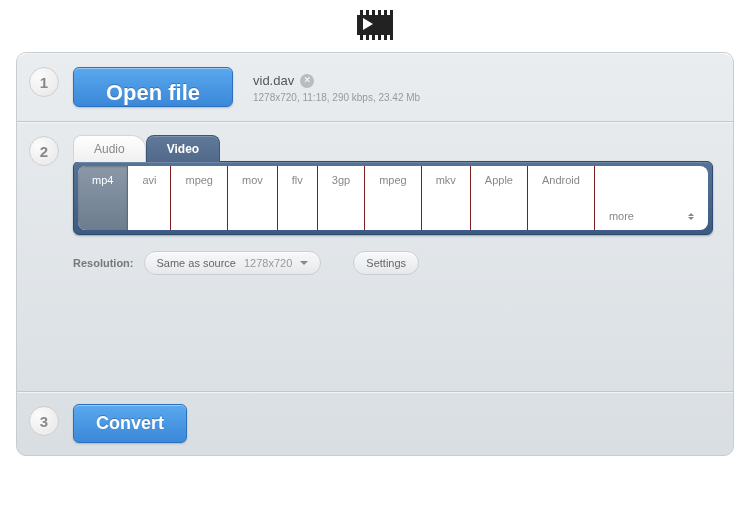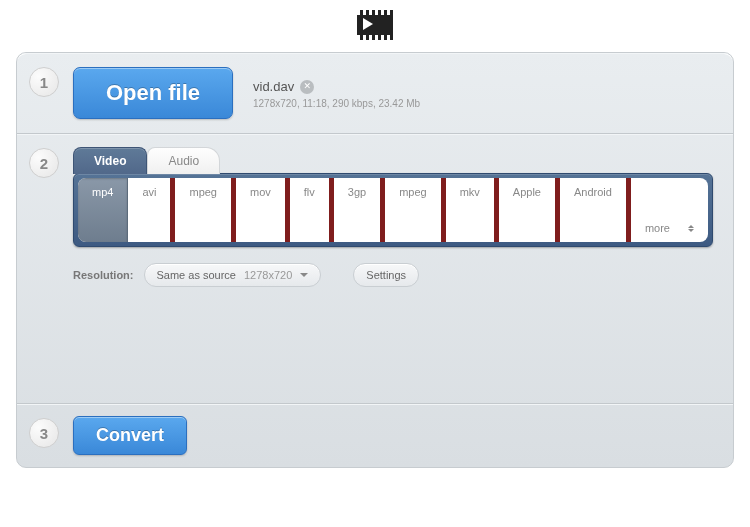--- a/index.html
+++ b/index.html
@@ -76,21 +76,21 @@
     border: 1px solid #2b6fbf;
     border-radius: 6px;
     color: #fff;
     font-weight: bold;
     font-size: 22px;
     text-shadow: 0 -1px 0 rgba(0,0,0,0.25);
     box-shadow: inset 0 1px 0 rgba(255,255,255,0.4), 0 1px 2px rgba(0,0,0,0.2);
     cursor: pointer;
     padding: 12px 28px;
   }
-  .btn-open { width: 160px; height: 52px; border-radius: 7px; }
+  .btn-open { width: 160px; height: 40px; }
   .btn-convert { font-size: 18px; padding: 8px 22px; }
   .file-meta .fname { font-size: 13px; color: #555; display: inline-flex; align-items: center; gap: 6px; }
   .file-meta .details { font-size: 10px; color: #999; margin-top: 3px; }
   .close-dot {
     width: 14px; height: 14px; border-radius: 50%;
     background: #b9bdc0;
     display: inline-flex; align-items: center; justify-content: center;
     color: #fff; font-size: 9px; line-height: 1;
     cursor: pointer;
   }
@@ -132,21 +132,21 @@
     flex: 1;
     display: flex;
     background: #fff;
     border-radius: 8px;
     overflow: hidden;
   }
   .fmt {
     padding: 8px 14px;
     font-size: 11px;
     color: #888;
-    border-right: 5px solid #7f1d1d;
+    border-right: 1px solid #7f1d1d;
     cursor: pointer;
     white-space: nowrap;
   }
   .fmt.selected {
     background: linear-gradient(180deg,#8a98a8,#6e7d8e);
     color: #fff;
     border-right: 1px solid #5c6b7b;
     box-shadow: inset 0 1px 2px rgba(0,0,0,0.2);
   }
   .fmt.more {
@@ -217,22 +217,22 @@
         </div>
         <div class="details">1278x720, 11:18, 290 kbps, 23.42 Mb</div>
       </div>
     </div>
   </div>
 
   <div class="section section2">
     <div class="step-badge">2</div>
 
     <div class="tabs">
+      <div class="tab inactive">Audio</div>
       <div class="tab active">Video</div>
-      <div class="tab inactive">Audio</div>
     </div>
 
     <div class="format-bar">
       <div class="format-inner">
         <div class="fmt selected">mp4</div>
         <div class="fmt">avi</div>
         <div class="fmt">mpeg</div>
         <div class="fmt">mov</div>
         <div class="fmt">flv</div>
         <div class="fmt">3gp</div>

